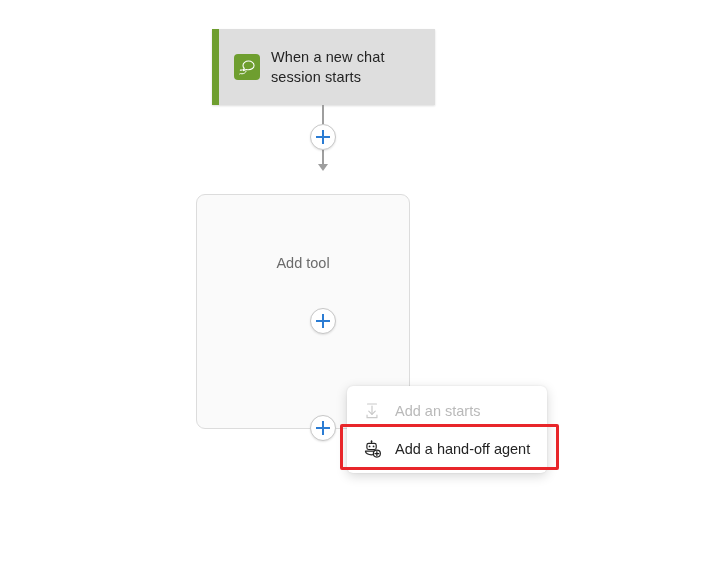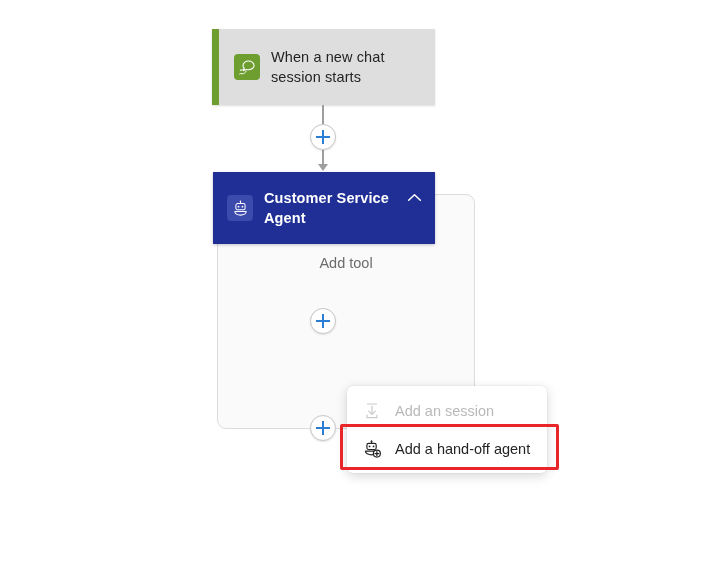--- a/index.html
+++ b/index.html
@@ -109,28 +109,27 @@
     line-height: 20px;
     letter-spacing: 0.1px;
     width: 140px;
   }
 
   
   #agent-container {
     position: absolute;
     left: 196px;
     top: 194px;
-    width: 258px;
+    width: 214px;
     height: 235px;
     background: #fafafa;
     border: 1px solid #dcdcdc;
     border-radius: 9px;
     box-sizing: border-box;
     z-index: 2;
-    margin-left: 21px;
   }
   #add-tool-label {
     position: absolute;
     left: 0;
     right: 0;
     top: 60px;
     text-align: center;
     font-size: 14.5px;
     color: #6b6b6b;
   }
@@ -249,53 +248,35 @@
   <div class="conn" style="left:322px; top:105px; height:19px;"></div>
   <div class="plus-btn" style="left:310px; top:124px;"></div>
   <div class="conn" style="left:322px; top:150px; height:15px;"></div>
   <div class="arrowhead" style="left:318px; top:164px;"></div>
 
   <div id="agent-container">
     <div id="add-tool-label">Add tool</div>
   </div>
   <div class="plus-btn" id="agent-tool-plus"></div>
 
-  <div id="agent-card">
-    <div class="icon-tile" id="agent-icon-tile">
-      <svg width="17" height="17" viewBox="0 0 20 20" aria-hidden="true">
-        <line x1="10" y1="1.8" x2="10" y2="4" stroke="#ffffff" stroke-width="1.2" stroke-linecap="round"></line>
-        <circle cx="10" cy="1.6" r="0.9" fill="#ffffff"></circle>
-        <rect x="4.6" y="4.2" width="10.8" height="7.4" rx="2" fill="none" stroke="#ffffff" stroke-width="1.2"></rect>
-        <circle cx="7.7" cy="7.9" r="1.05" fill="#ffffff"></circle>
-        <circle cx="12.3" cy="7.9" r="1.05" fill="#ffffff"></circle>
-        <path d="M3.3 13.6h13.4c0 2.4-3 4.2-6.7 4.2S3.3 16 3.3 13.6z" fill="none" stroke="#ffffff" stroke-width="1.2" stroke-linejoin="round"></path>
-      </svg>
-    </div>
-    <div id="agent-title">Customer Service Agent</div>
-    <div id="agent-collapse">
-      <svg width="15" height="9" viewBox="0 0 16 10" aria-hidden="true">
-        <polyline points="1.5,8 8,2 14.5,8" fill="none" stroke="#ffffff" stroke-width="1.7" stroke-linecap="round" stroke-linejoin="round"></polyline>
-      </svg>
-    </div>
-  </div>
 
   <div class="plus-btn" style="left:310px; top:415px;"></div>
 
   <div id="context-menu">
 
     <div class="menu-item disabled">
       <span class="m-icon">
         <svg width="18" height="18" viewBox="0 0 20 20" aria-hidden="true">
           <line x1="5" y1="2.2" x2="15" y2="2.2" stroke="#c9c9c9" stroke-width="1.3" stroke-linecap="round"></line>
           <line x1="10" y1="4.5" x2="10" y2="13.5" stroke="#c9c9c9" stroke-width="1.3" stroke-linecap="round"></line>
           <polyline points="6.4,10.2 10,13.8 13.6,10.2" fill="none" stroke="#c9c9c9" stroke-width="1.3" stroke-linecap="round" stroke-linejoin="round"></polyline>
           <polyline points="4.5,14.6 4.5,17.4 15.5,17.4 15.5,14.6" fill="none" stroke="#c9c9c9" stroke-width="1.3" stroke-linecap="round" stroke-linejoin="round"></polyline>
         </svg>
       </span>
-      <span>Add an session</span>
+      <span>Add an starts</span>
     </div>
 
     <div class="menu-item enabled">
       <span class="m-icon">
         <svg width="19" height="19" viewBox="0 0 20 20" aria-hidden="true">
           <line x1="9" y1="1.4" x2="9" y2="3.4" stroke="#242424" stroke-width="1.25" stroke-linecap="round"></line>
           <circle cx="9" cy="1.2" r="0.85" fill="#242424"></circle>
           <rect x="4.1" y="3.6" width="9.8" height="6.4" rx="1.9" fill="none" stroke="#242424" stroke-width="1.25"></rect>
           <circle cx="6.9" cy="6.8" r="0.95" fill="#242424"></circle>
           <circle cx="11.1" cy="6.8" r="0.95" fill="#242424"></circle>

